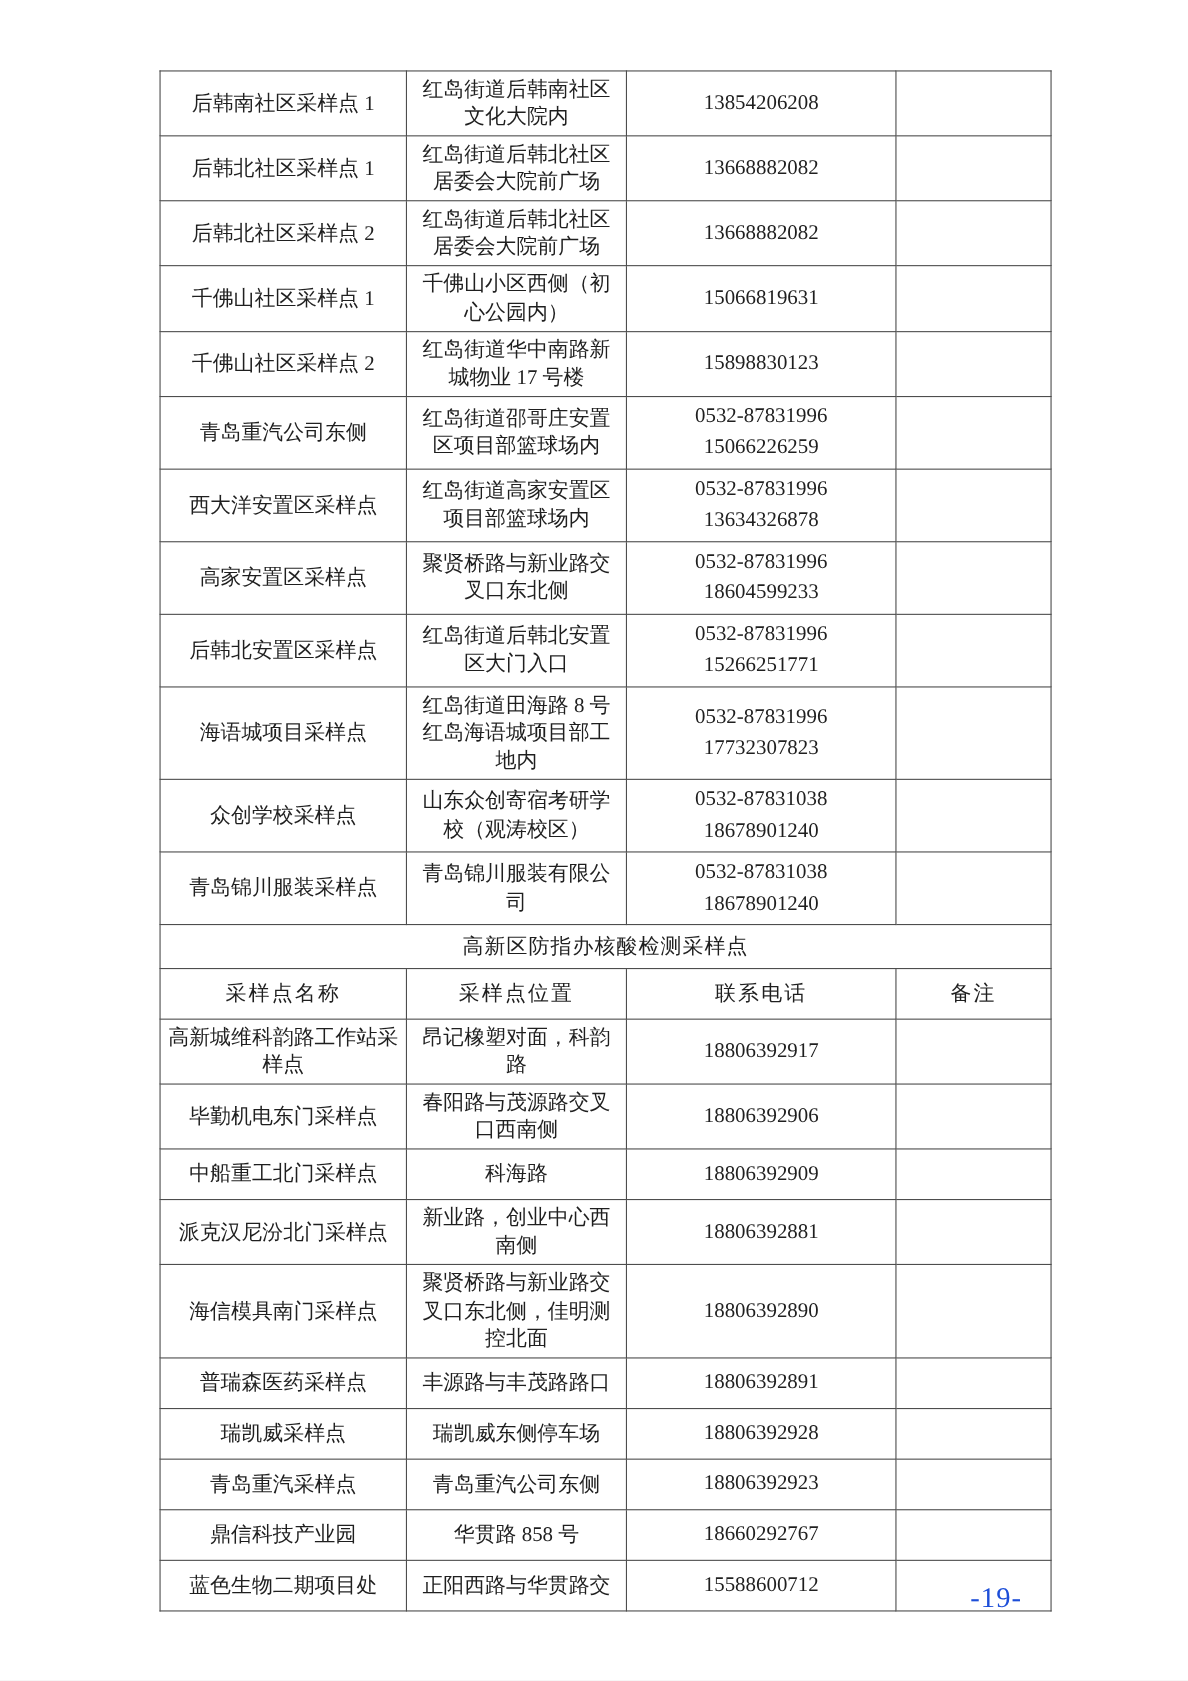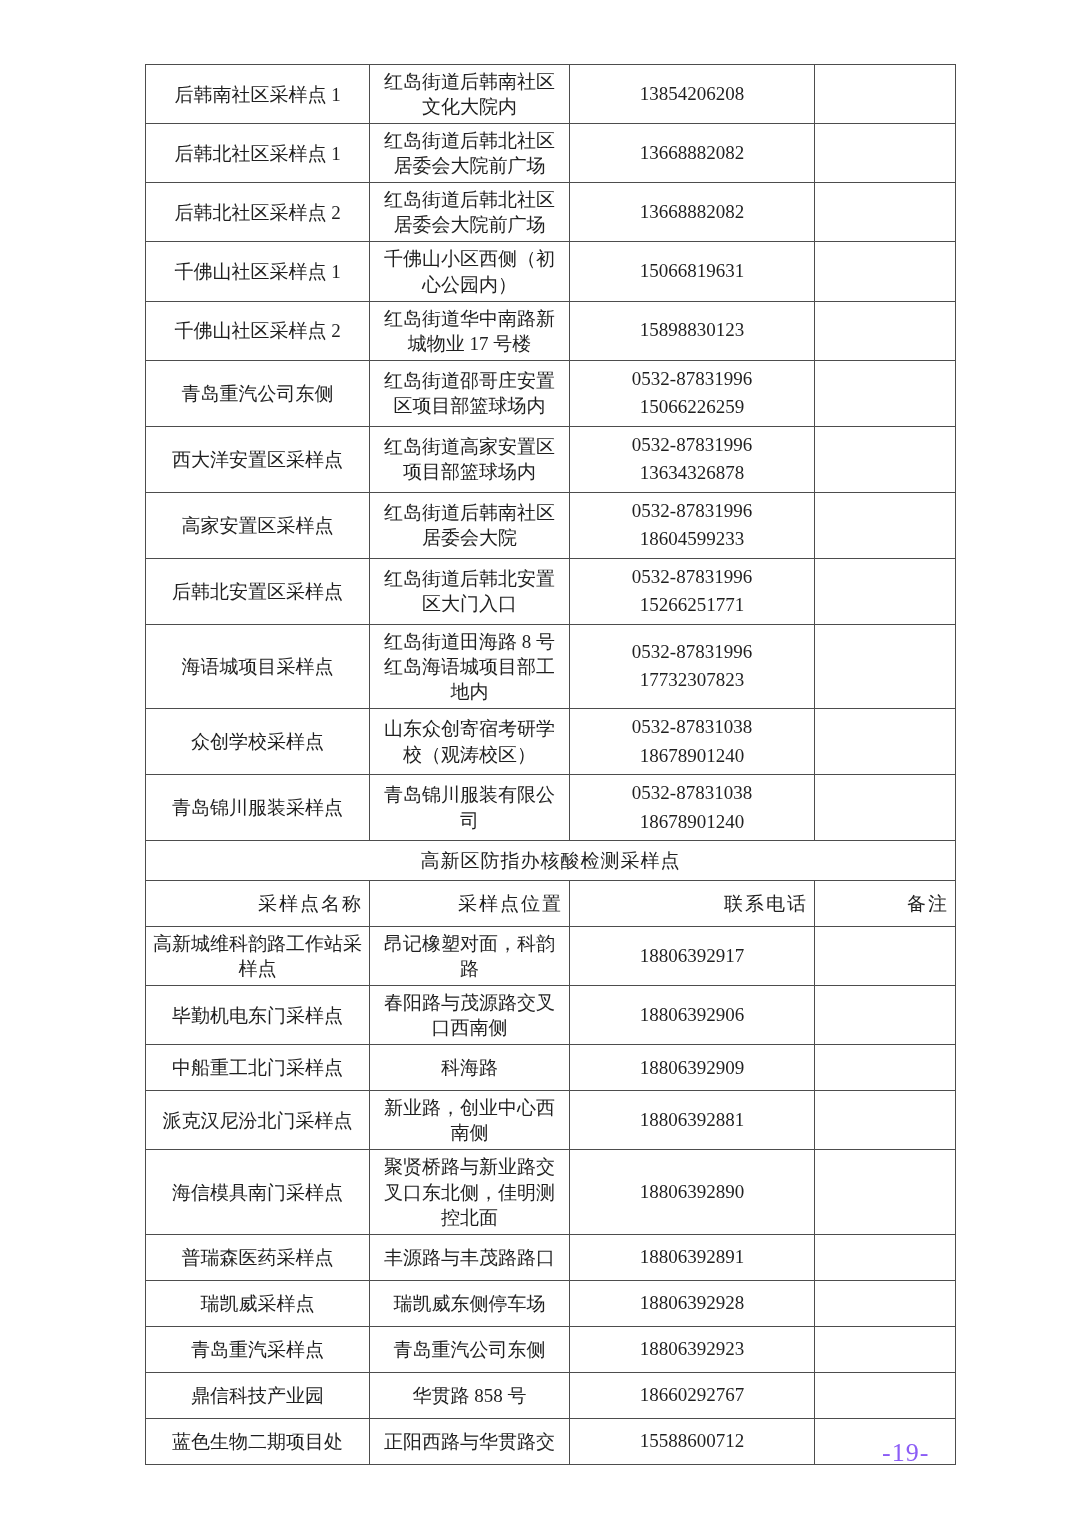--- a/index.html
+++ b/index.html
@@ -28,28 +28,28 @@
     vertical-align: middle;
     font-size: 19px;
     line-height: 1.32;
     padding: 4px 6px;
     word-break: break-all;
   }
   tr.data-row { height: 46px; }
   tr.section-row { height: 40px; }
   tr.section-row td { font-size: 19px; letter-spacing: 1px; text-align: center; }
   tr.header-row { height: 46px; }
-  tr.header-row td { letter-spacing: 2px; text-align: right; }
+  tr.header-row td { letter-spacing: 2px; }
   .phone-line { line-height: 1.5; }
   .page-number {
     position: absolute;
     left: 882px;
     top: 1438px;
     font-size: 26px;
-    color: #8b5cf6;
+    color: #1d4ed8;
     letter-spacing: 1px;
   }
 </style>
 </head>
 <body>
 
 <div class="page">
 
   <table class="sampling">
     <colgroup>
@@ -113,21 +113,21 @@
           <td>西大洋安置区采样点</td>
           <td>红岛街道高家安置区项目部篮球场内</td>
           <td>
             <div class="phone-line">0532-87831996</div>
             <div class="phone-line">13634326878</div>
           </td>
           <td></td>
         </tr>
         <tr class="data-row">
           <td>高家安置区采样点</td>
-          <td>红岛街道后韩南社区居委会大院</td>
+          <td>聚贤桥路与新业路交叉口东北侧</td>
           <td>
             <div class="phone-line">0532-87831996</div>
             <div class="phone-line">18604599233</div>
           </td>
           <td></td>
         </tr>
         <tr class="data-row">
           <td>后韩北安置区采样点</td>
           <td>红岛街道后韩北安置区大门入口</td>
           <td>

